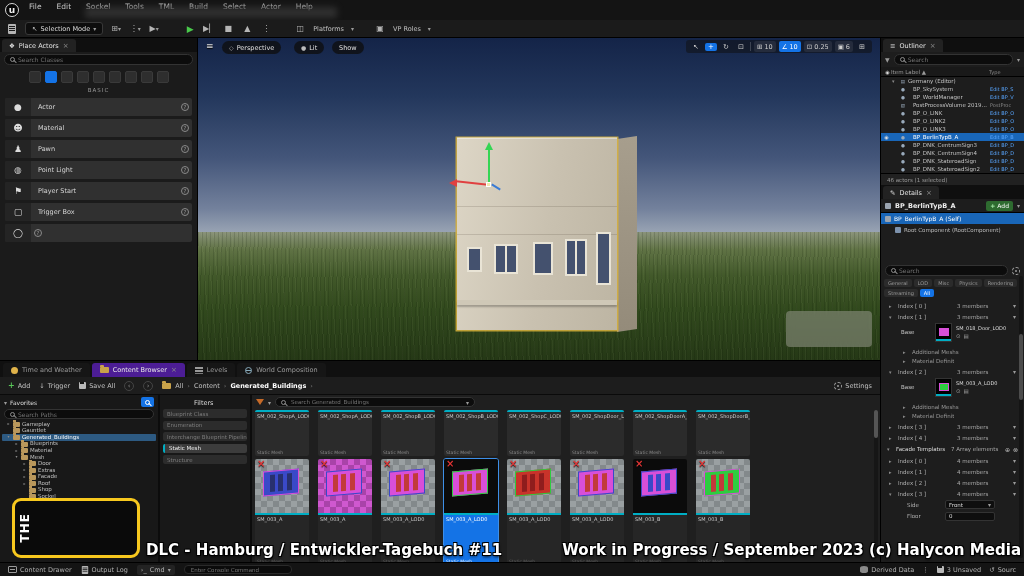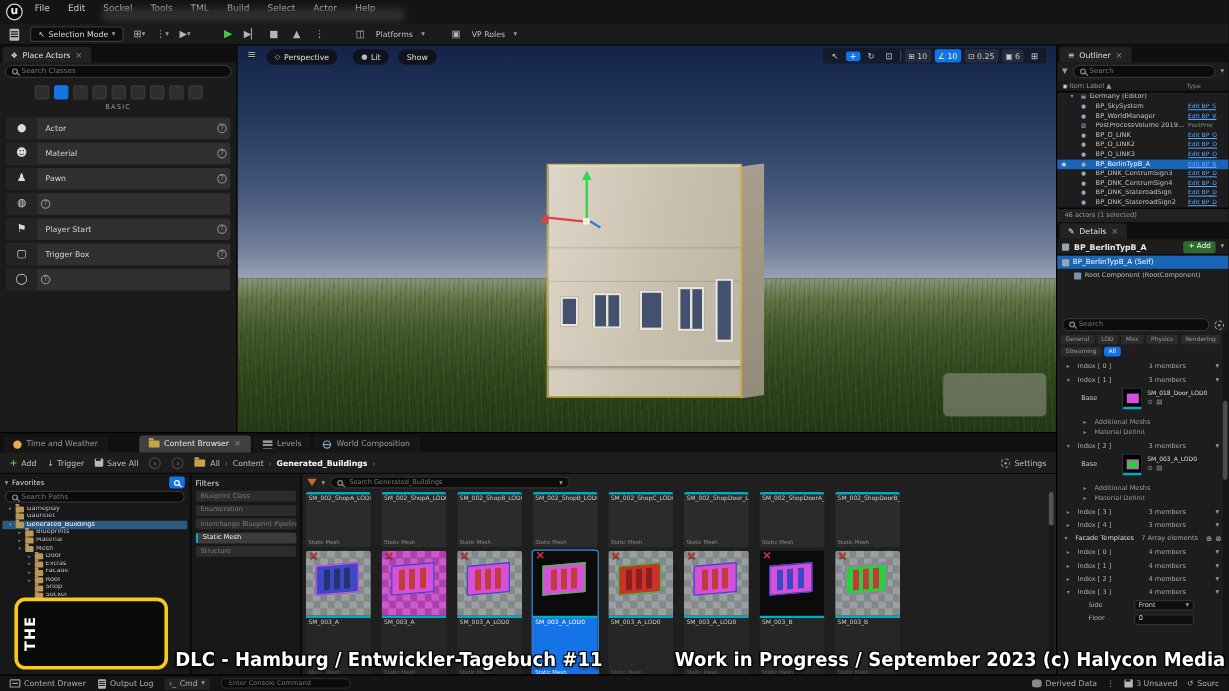--- a/index.html
+++ b/index.html
@@ -118,21 +118,21 @@
   .p-prop{height:11.5px;display:flex;align-items:center;gap:4px;padding:0 8px 0 26px;color:#b0b0b0;}
   .p-prop .plabel{width:34px;flex:none;font-size:5.5px;}
   .valbox{width:50px;height:9px;background:#0e0e0e;border:1px solid #333;border-radius:2px;display:flex;align-items:center;justify-content:space-between;padding:0 3px;color:#ddd;font-size:5.5px;}
   .rp-scroll{position:absolute;right:1px;top:238px;bottom:4px;width:4px;background:#141414;border-radius:2px;}
   .rp-thumb{margin-top:58px;height:66px;background:#4c4c4c;border-radius:2px;}
 
   
   #bottom-panel{position:absolute;left:0;top:360px;width:880px;height:202px;background:#181818;border-top:1px solid #000;}
   #cb-tabs{height:16px;background:#101010;display:flex;align-items:flex-end;gap:2px;padding-left:3px;}
   .cb-tab{height:14px;background:#161616;border-radius:3px 3px 0 0;display:flex;align-items:center;gap:4px;padding:0 8px;font-size:6.5px;color:#9a9a9a;}
-  .cb-tab.active{background:#404040;color:#e8e8e8;margin-left:24px;}
+  .cb-tab.active{background:#4c1d95;color:#e8e8e8;}
   .i-sun{width:7px;height:7px;border-radius:50%;background:#e0b34a;flex:none;}
   .i-folder{width:9px;height:6px;background:#c8a24a;border-radius:1px;position:relative;flex:none;}
   .i-folder::before{content:"";position:absolute;top:-2px;left:0;width:4px;height:2px;background:#c8a24a;border-radius:1px 1px 0 0;}
   .i-levels{width:8px;height:7px;background:linear-gradient(#9a9a9a 0 2px,transparent 2px 3px,#9a9a9a 3px 5px,transparent 5px 6px,#777 6px);flex:none;}
   .i-globe{width:7px;height:7px;border-radius:50%;border:1px solid #8ab;position:relative;flex:none;}
   .i-globe::after{content:"";position:absolute;left:0;right:0;top:2px;height:1px;background:#8ab;}
   #cb-toolbar{height:18px;background:#1d1d1d;border-bottom:1px solid #0a0a0a;display:flex;align-items:center;gap:9px;padding:0 8px;font-size:6.5px;color:#c0c0c0;}
   .bc-sep{color:#777;}
   .bc-strong{color:#fff;font-weight:bold;}
   .navbtn{width:10px;height:10px;border:1px solid #444;border-radius:50%;display:flex;align-items:center;justify-content:center;color:#888;font-size:7px;}
@@ -144,21 +144,21 @@
   .magbtn{margin-left:auto;width:13px;height:10px;background:#1473e6;border-radius:2px;display:flex;align-items:center;justify-content:center;}
   .magbtn .mag{border-color:#fff;}
   .magbtn .mag::after{background:#fff;}
   #cb-tree{display:flex;flex-direction:column;}
   .t-row{height:6.6px;display:flex;align-items:center;gap:2px;font-size:5.5px;color:#c0c0c0;line-height:1;}
   .t-row.sel{background:#2d5a82;color:#fff;border-radius:1px;}
   .t-arrow{width:5px;font-size:4px;color:#8a8a8a;text-align:center;flex:none;}
   .t-folder{width:7px;height:5px;background:#b9975b;border-radius:1px;position:relative;flex:none;}
   .t-folder::before{content:"";position:absolute;top:-1.5px;left:0;width:3px;height:1.5px;background:#b9975b;}
   #cb-filters{width:92px;border-right:2px solid #0c0c0c;padding:2px 3px;overflow:hidden;}
-  .filters-head{font-size:6.5px;color:#ddd;height:12px;display:flex;align-items:center;}
+  .filters-head{font-size:6.5px;color:#ddd;height:12px;display:flex;align-items:center;margin-left:31px;}
   .f-chip{height:9px;margin-bottom:2.5px;border-radius:2px;background:#2c2c2c;color:#7d7d7d;font-size:5.5px;display:flex;align-items:center;padding:0 4px;white-space:nowrap;overflow:hidden;}
   .f-chip.on{background:#3c3c3c;color:#f0f0f0;border-left:2px solid #00aec4;}
   #cb-assets{flex:1;position:relative;background:#1f1f1f;overflow:hidden;}
   .a-search{height:13px;display:flex;align-items:center;gap:4px;padding:1px 4px 0;}
   .funnel{width:0;height:0;border-left:4px solid transparent;border-right:4px solid transparent;border-top:6px solid #c56a28;flex:none;}
   .a-searchbox{width:200px;display:flex;align-items:center;gap:3px;height:10px;background:#0c0c0c;border:1px solid #333;border-radius:5px;padding:0 5px;}
   .a-searchbox input{flex:1;background:transparent;border:0;outline:0;color:#ccc;font-size:5.5px;font-family:inherit;min-width:0;}
   #tiles1{display:flex;gap:9px;margin:2px 0 0 3px;}
   .tile1{width:54px;height:46px;background:#2b2b2b;border-radius:2px;position:relative;overflow:hidden;flex:none;}
   .stripe{height:2px;background:#00aec4;}
@@ -296,20 +296,21 @@
         </div>
         <div class="pa-item">
           <div class="pa-ic">♟</div>
           <div class="pa-lab ell">Pawn</div>
           <div class="pa-q">
             <span class="qmark">?</span>
           </div>
         </div>
         <div class="pa-item">
           <div class="pa-ic">◍</div>
+          <div class="pa-lab ell">Point Light</div>
           <div class="pa-q">
             <span class="qmark">?</span>
           </div>
         </div>
         <div class="pa-item">
           <div class="pa-ic">⚑</div>
           <div class="pa-lab ell">Player Start</div>
           <div class="pa-q">
             <span class="qmark">?</span>
           </div>

